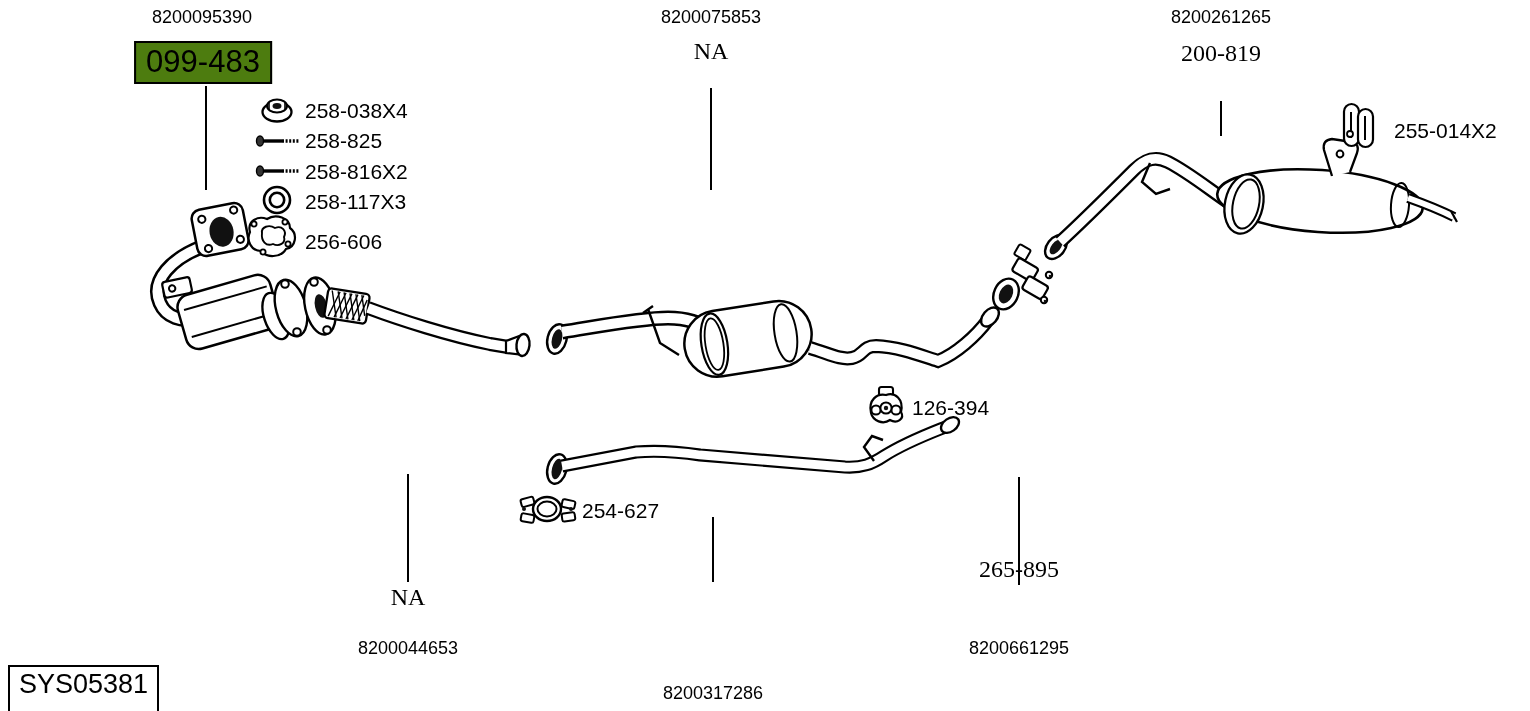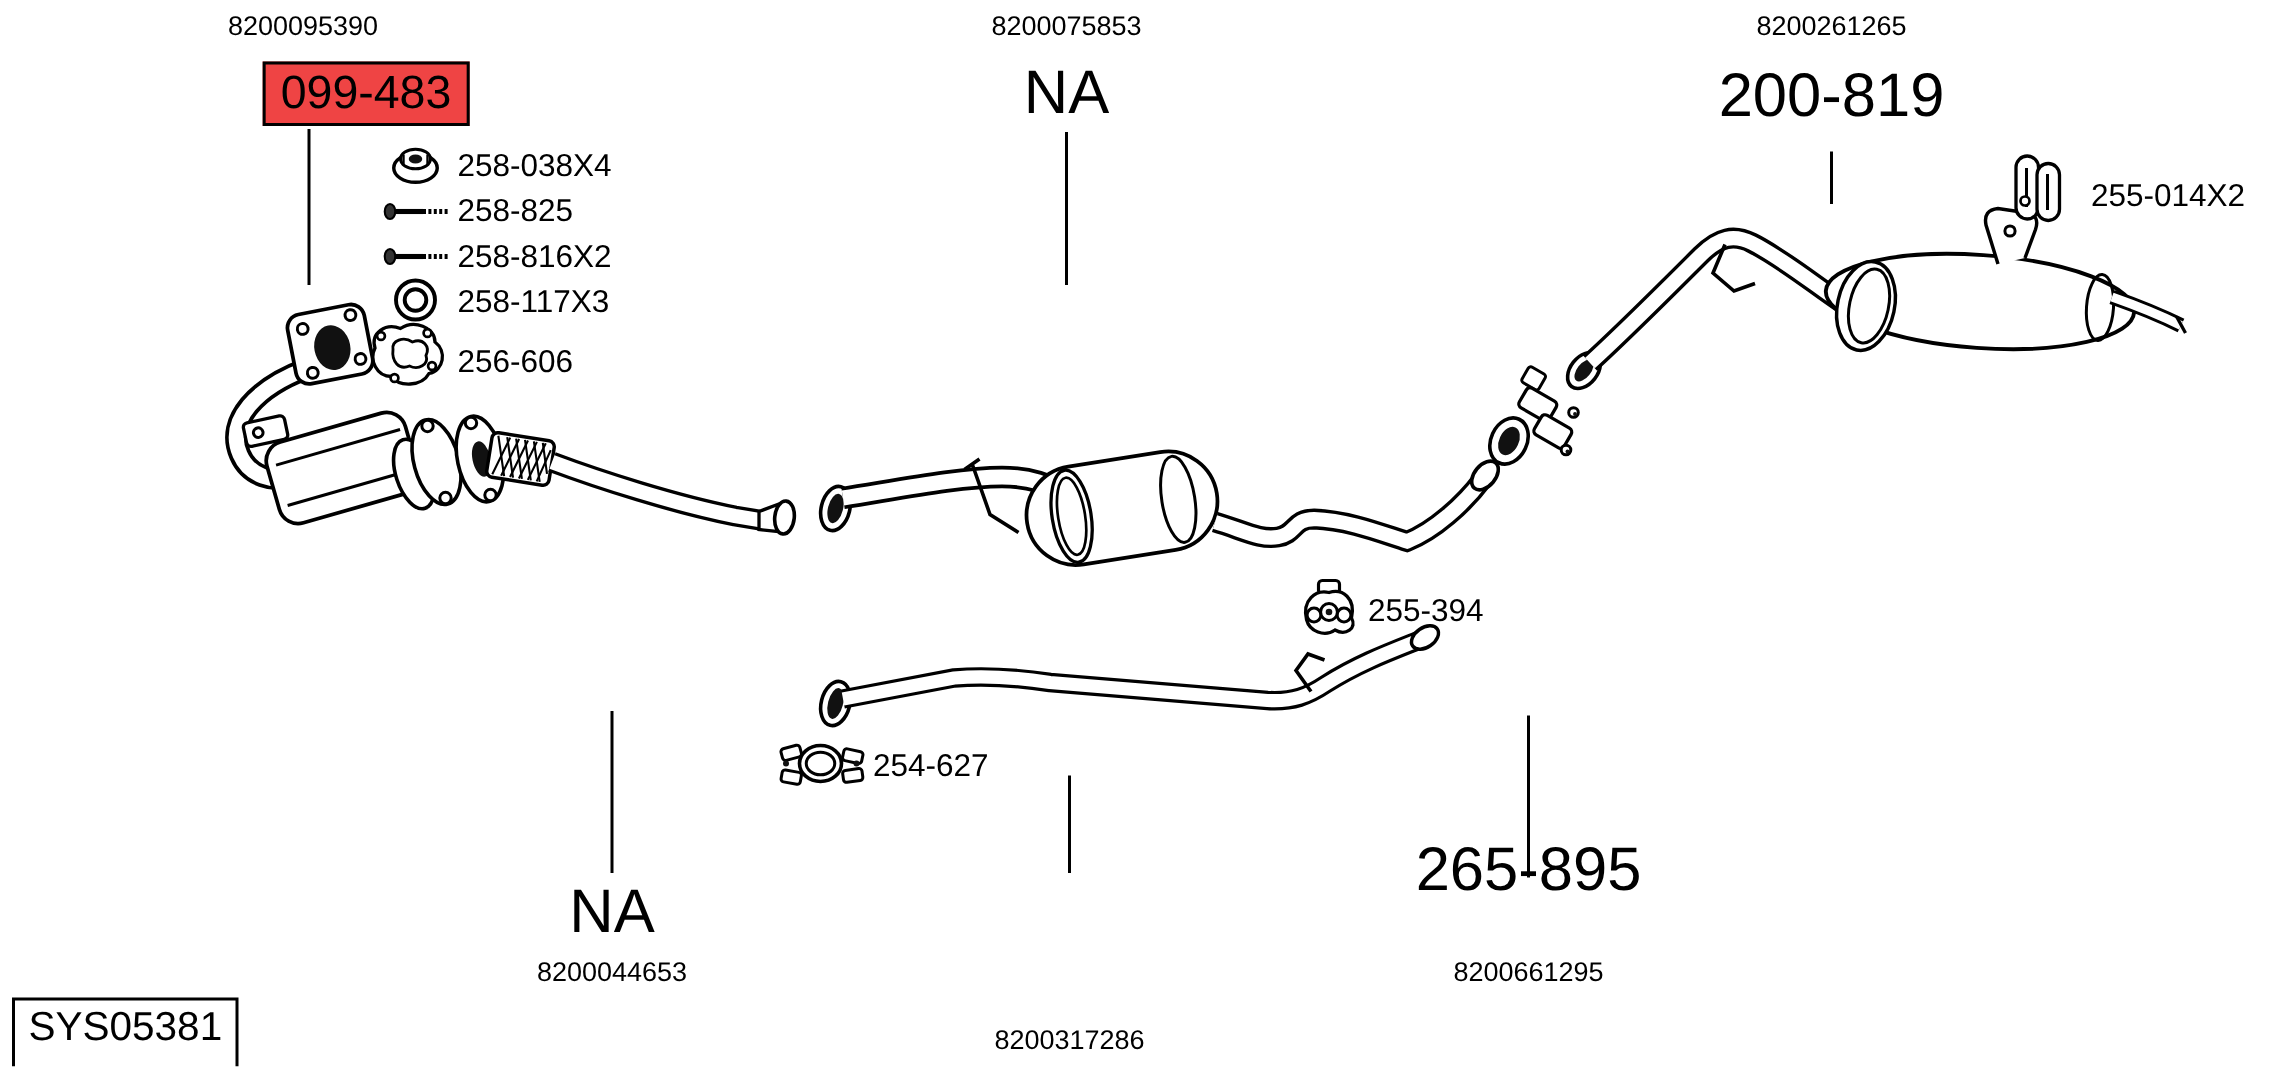--- a/index.html
+++ b/index.html
@@ -3,22 +3,22 @@
 <meta charset="utf-8">
 <style>
   html,body { margin:0; padding:0; background:#ffffff; }
   .canvas {
     position:relative; width:1530px; height:711px; background:#ffffff;
     font-family:"Liberation Sans", sans-serif; color:#000; overflow:hidden;
   }
   .lbl { position:absolute; white-space:nowrap; line-height:1.15; }
   .ctr { transform:translateX(-50%); text-align:center; }
   .oem  { font-size:18px; }
-  .part-lg { font-size:41px; }
-  .part-box { font-size:31px; border:2.5px solid #000; padding:1px 10px 2px 10px; background:#ef4444;margin-left:41px; }
+  .part-lg { font-size:24px;font-family:Liberation Serif, serif; }
+  .part-box { font-size:31px; border:2.5px solid #000; padding:1px 10px 2px 10px; background:#4d7c0f; }
   .sys-box  { font-size:27px; border:2.5px solid #000; padding:2px 9px 14px 9px; background:#fff; }
   .hw { font-size:21px; }
   svg.art { position:absolute; left:0; top:0; }
 </style>
 </head>
 <body>
 
 <div class="canvas">
 
   <svg class="art" width="1530" height="711" viewBox="0 0 1530 711">
@@ -207,21 +207,21 @@
   <div class="lbl ctr oem" style="left:1221px; top:7px;">8200261265</div>
   <div class="lbl ctr part-lg" style="left:1221px; top:40px;">200-819</div>
 
   <div class="lbl hw" style="left:305px; top:99px;">258-038X4</div>
   <div class="lbl hw" style="left:305px; top:129px;">258-825</div>
   <div class="lbl hw" style="left:305px; top:160px;">258-816X2</div>
   <div class="lbl hw" style="left:305px; top:190px;">258-117X3</div>
   <div class="lbl hw" style="left:305px; top:230px;">256-606</div>
 
   <div class="lbl hw" style="left:1394px; top:119px;">255-014X2</div>
-  <div class="lbl hw" style="left:912px;  top:396px;">255-394</div>
+  <div class="lbl hw" style="left:912px;  top:396px;">126-394</div>
   <div class="lbl hw" style="left:582px;  top:499px;">254-627</div>
 
   <div class="lbl ctr part-lg" style="left:408px; top:584px;">NA</div>
   <div class="lbl ctr oem" style="left:408px; top:638px;">8200044653</div>
 
   <div class="lbl ctr oem" style="left:713px; top:638px;margin-top:45px;">8200317286</div>
 
   <div class="lbl ctr part-lg" style="left:1019px; top:556px;">265-895</div>
   <div class="lbl ctr oem" style="left:1019px; top:638px;">8200661295</div>
 

